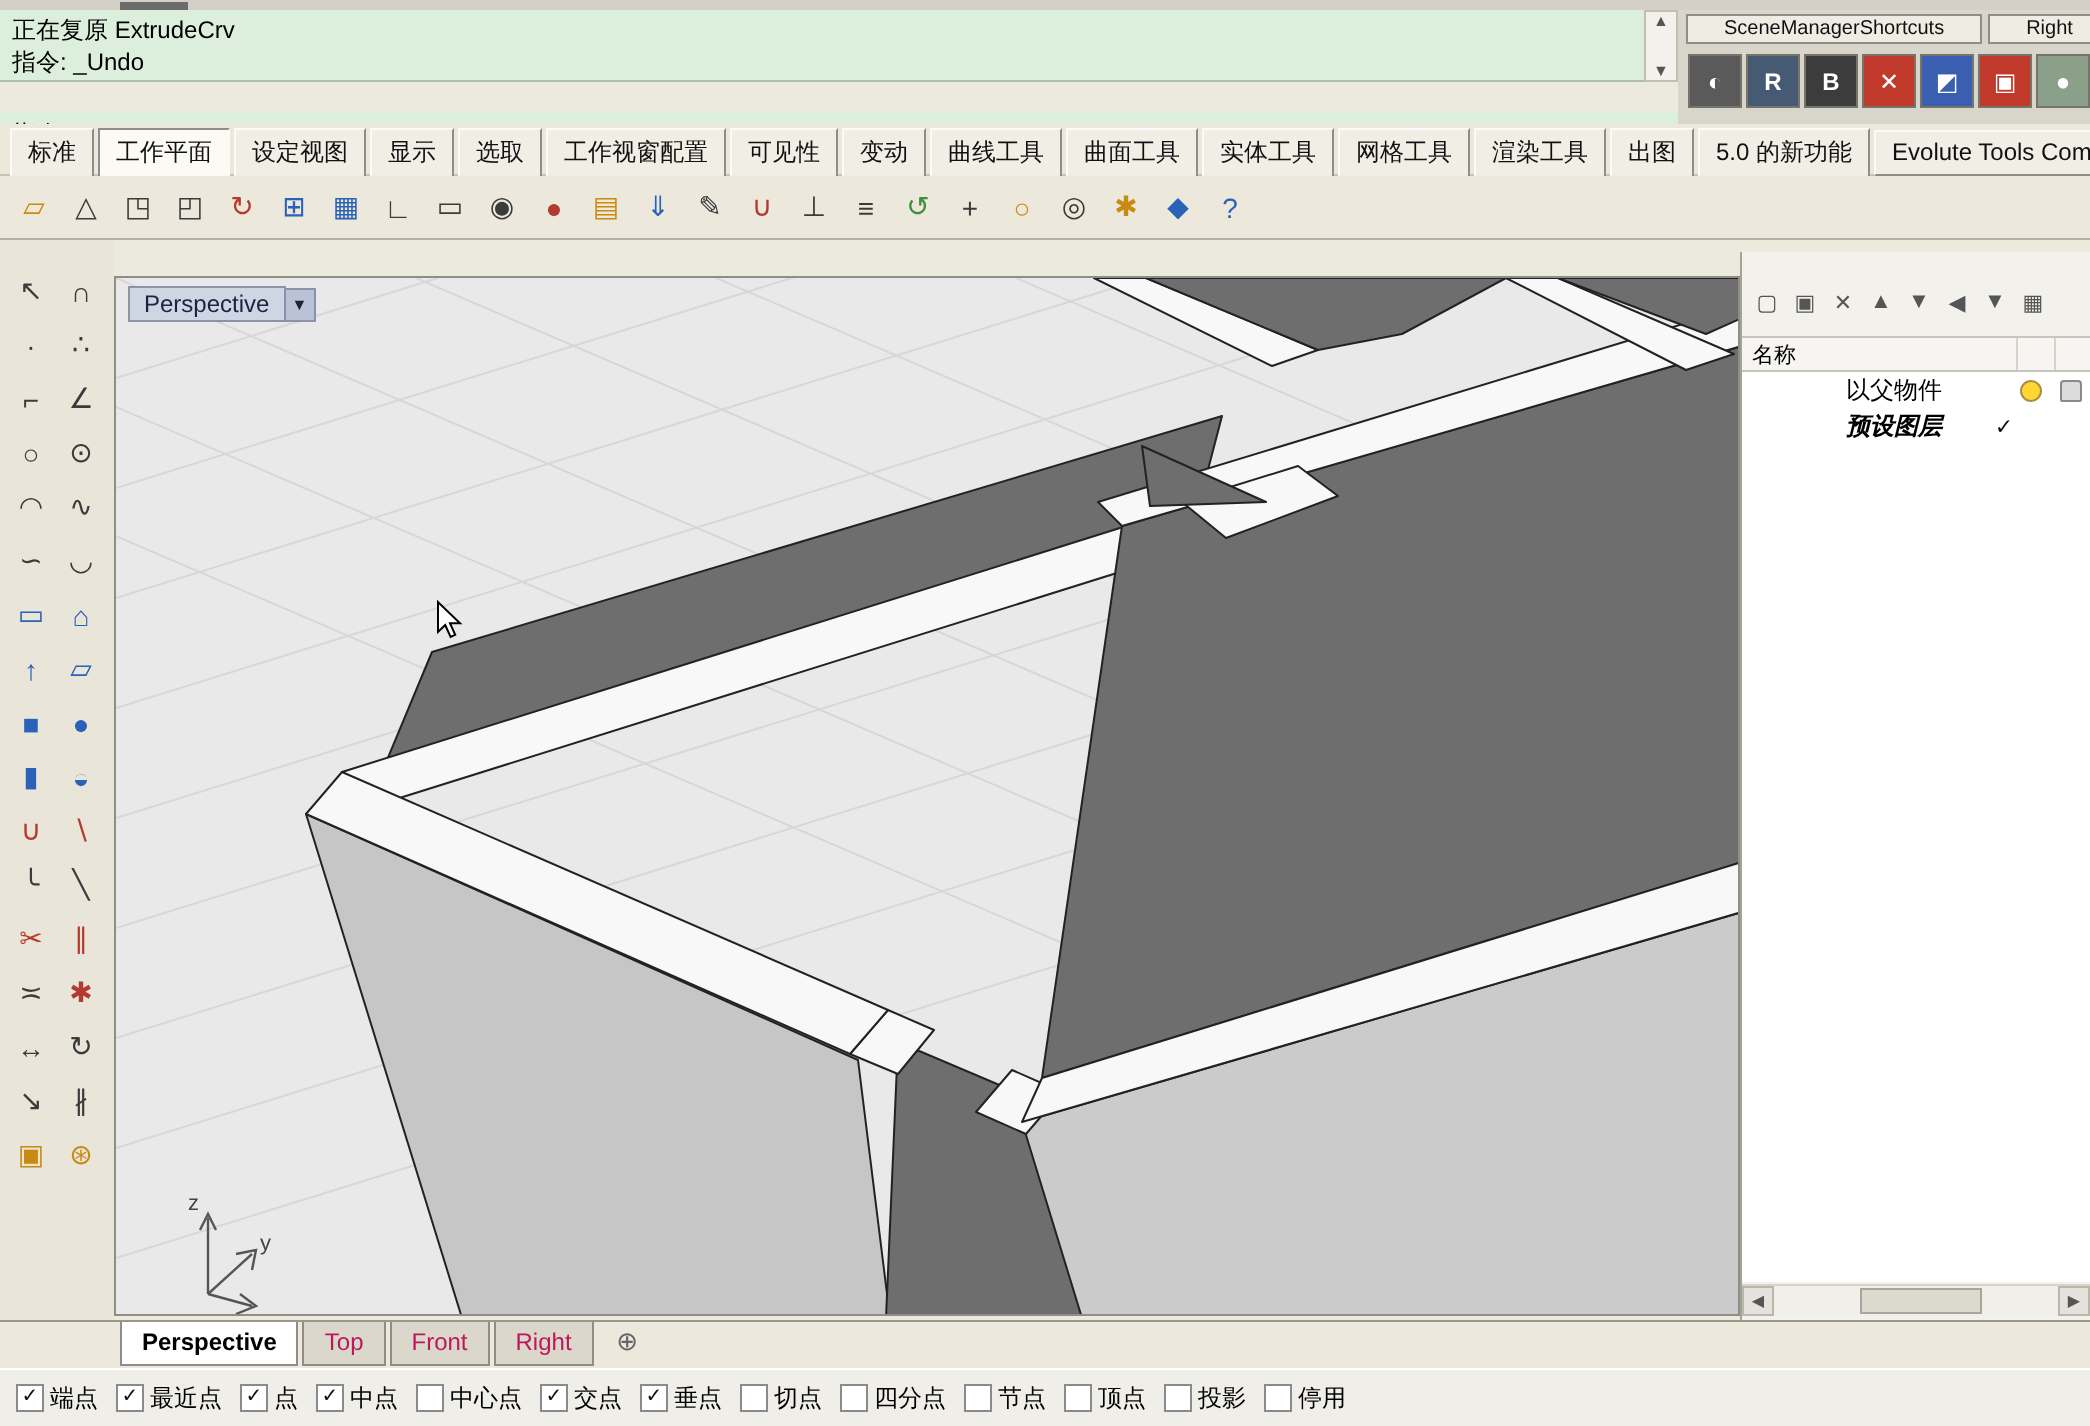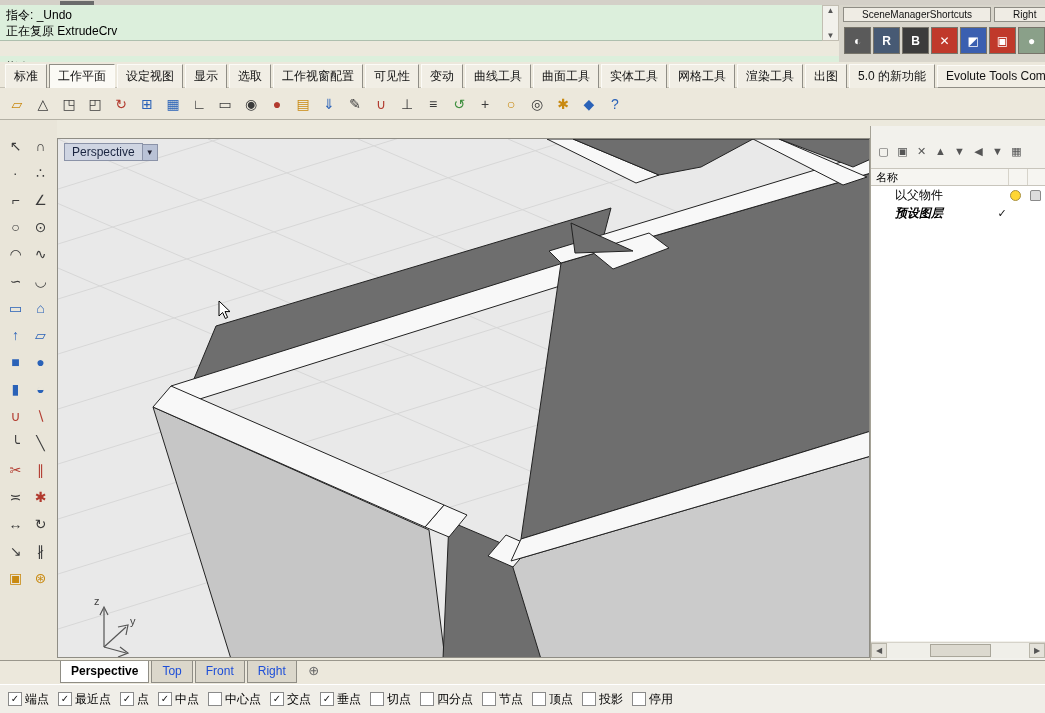--- a/index.html
+++ b/index.html
@@ -53,61 +53,61 @@
                border-left:1px solid #a5a296;box-sizing:border-box;}
   .panel-toolbar{position:absolute;left:3px;top:16px;display:flex;}
   .picon{width:19px;height:18px;display:flex;align-items:center;justify-content:center;font-size:11px;color:#555;}
   .panel-header{position:absolute;left:0;top:42px;width:175px;height:18px;background:#f6f5f1;
                 border-top:1px solid #c8c5bc;border-bottom:1px solid #c8c5bc;display:flex;align-items:center;
                 font-size:11px;box-sizing:border-box;justify-content:center;}
   .panel-header .hname{flex:1;padding-left:5px;}
   .panel-header .hcol{width:18px;height:100%;border-left:1px solid #d6d3ca;}
   .layer-list{position:absolute;left:0;top:60px;width:175px;bottom:19px;background:#fff;overflow:hidden;}
   .lrow{display:flex;align-items:center;height:18px;font-size:12px;}
-  .lrow .lname{flex:1;padding-left:24px;white-space:nowrap;overflow:hidden;}
+  .lrow .lname{flex:1;padding-left:24px;white-space:nowrap;overflow:hidden;margin-left:28px;}
   .lrow .lname.bold{font-weight:bold;font-style:italic;}
   .lrow .lcheck{width:16px;text-align:center;font-size:11px;color:#111;}
   .cell-icon{width:9px;height:9px;margin:0 5px 0 4px;visibility:hidden;border-radius:2px;}
   .bulb-yellow{visibility:visible;background:#ffd633;border:1px solid #a89040;border-radius:50%;}
   .bulb-blue{visibility:visible;background:#7ab8e8;border:1px solid #4a7aaa;border-radius:50%;}
   .lock-gray{visibility:visible;background:#dcdcdc;border:1px solid #8a8a8a;border-radius:2px 2px 1px 1px;}
   .lock-gold{visibility:visible;background:#e8c44a;border:1px solid #a8821a;border-radius:2px 2px 1px 1px;}
   .panel-hscroll{position:absolute;left:0;right:0;bottom:2px;height:15px;background:#f0efe9;
                  border-top:1px solid #d6d3ca;display:flex;align-items:stretch;}
   .hs-btn{width:16px;display:flex;align-items:center;justify-content:center;font-size:8px;color:#555;
           background:#e4e2da;border:1px solid #b9b6aa;box-sizing:border-box;}
   .hs-track{flex:1;position:relative;}
   .hs-thumb{position:absolute;left:30%;width:42%;top:1px;bottom:1px;background:#dcd9cf;border:1px solid #a9a69a;}
   
   .vp-tabs{position:absolute;left:0;top:660px;width:1045px;height:24px;background:#ece8dc;
            border-top:1px solid #9a978c;padding-left:60px;box-sizing:border-box;white-space:nowrap;}
   .vtab{display:inline-block;margin-right:2px;padding:3px 10px 4px;font-size:12px;background:#dbd7cb;
-        border:1px solid #8f8d85;border-top:none;color:#1d4ed8;}
+        border:1px solid #8f8d85;border-top:none;color:#be185d;}
   .vtab.active{background:#ffffff;color:#000;font-weight:bold;}
   .add-vtab{display:inline-block;font-size:13px;color:#666;padding:2px 6px;}
   
   .osnap-bar{position:absolute;left:0;top:684px;width:1045px;height:29px;background:#f0eee8;
              border-top:1px solid #fff;display:flex;align-items:center;padding-left:8px;box-sizing:border-box;}
   .oitem{display:inline-flex;align-items:center;margin-right:9px;}
   .obox{width:12px;height:12px;background:#fff;border:1px solid #8a8a8a;font-size:10px;line-height:11px;
         text-align:center;color:#111;box-sizing:content-box;}
   .olabel{margin-left:3px;font-size:12px;}
 </style>
 </head>
 <body>
 
 <div id="app">
 
   <div class="top-strip">
     <div class="frag"></div>
   </div>
 
   <div class="cmd-history">
+    <div>正在复原 ExtrudeCrv</div>
     <div>指令: _Undo</div>
-    <div>正在复原 ExtrudeCrv</div>
   </div>
   <div class="cmd-scroll">
     <span>▲</span>
     <span>▼</span>
   </div>
   <div class="cmd-prompt">指令:</div>
 
   <div class="cmd-right">
     <div class="shortcut-tabs">
 

